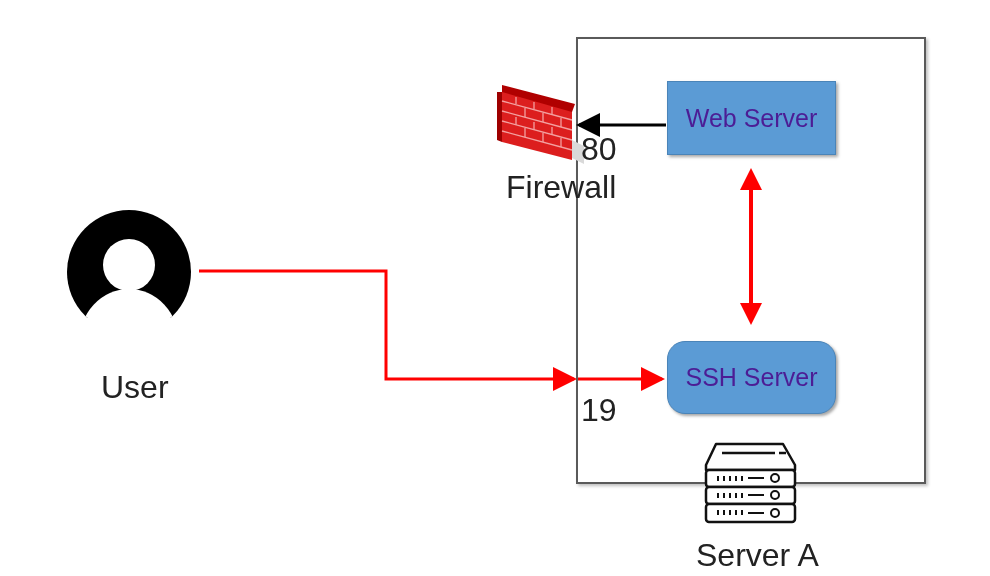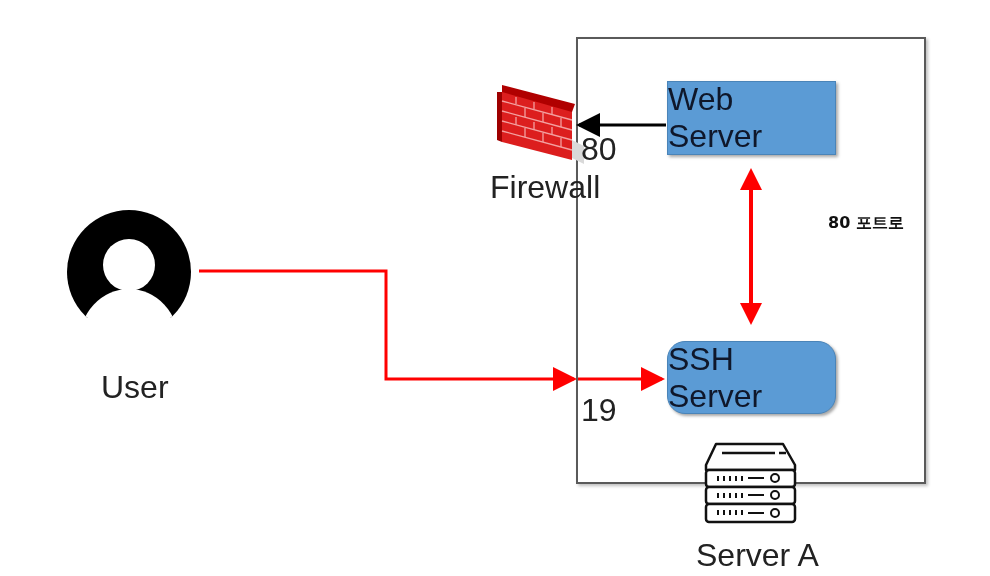--- a/index.html
+++ b/index.html
@@ -2,28 +2,28 @@
 <html><head>
   <meta charset="utf-8">
   <style>
     html, body { margin: 0; padding: 0; background: #ffffff; }
     body { width: 990px; height: 576px; position: relative; overflow: hidden;
            font-family: "Liberation Sans", "DejaVu Sans", sans-serif; }
     .abs { position: absolute; }
     #server-frame { left: 576px; top: 37px; width: 350px; height: 447px;
                     border: 2px solid #5a5a5a; box-shadow: 2px 2px 3px rgba(0,0,0,0.25);
                     box-sizing: border-box; background: #fff; }
-    .svc { background: #5b9bd5; color: #0f172a; font-size: 32px; display: flex;
+    .svc { background: #5b9bd5; color: #4c1d95; font-size: 25px; display: flex;
            align-items: center; justify-content: center; border: 1px solid #4a84b8;
            box-shadow: 2px 2px 3px rgba(0,0,0,0.35); box-sizing: border-box; }
     #web-server { left: 667px; top: 81px; width: 169px; height: 74px; }
     #ssh-server { left: 667px; top: 341px; width: 169px; height: 73px; border-radius: 18px; }
     .lbl { color: #222; font-size: 32px; }
     #user-label { left: 101px; top: 369px; }
-    #firewall-label { left: 490px; top: 169px; }
+    #firewall-label { left: 506px; top: 169px; }
     #server-a-label { left: 696px; top: 537px; text-align: center; }
     #port-80 { left: 581px; top: 131px; }
     #port-22 { left: 581px; top: 392px; }
     #annotation { left: 770px; top: 212px; width: 192px; text-align: center;
                   color: #111; font-size: 16px; font-weight: bold; line-height: 22px;
                   font-family: "DejaVu Sans", sans-serif; }
     #annotation div { white-space: nowrap; }
     svg.overlay { position: absolute; left: 0; top: 0; }
   </style>
 </head>
@@ -129,14 +129,13 @@
   <span>SSH Server</span>
 </div>
 
 <div id="user-label" class="abs lbl">User</div>
 <div id="firewall-label" class="abs lbl">Firewall</div>
 <div id="server-a-label" class="abs lbl">Server A</div>
 <div id="port-80" class="abs lbl">80</div>
 <div id="port-22" class="abs lbl">19</div>
 
 <div id="annotation" class="abs">
-  <div>80 포트로</div>
 </div>
 
 </body></html>

